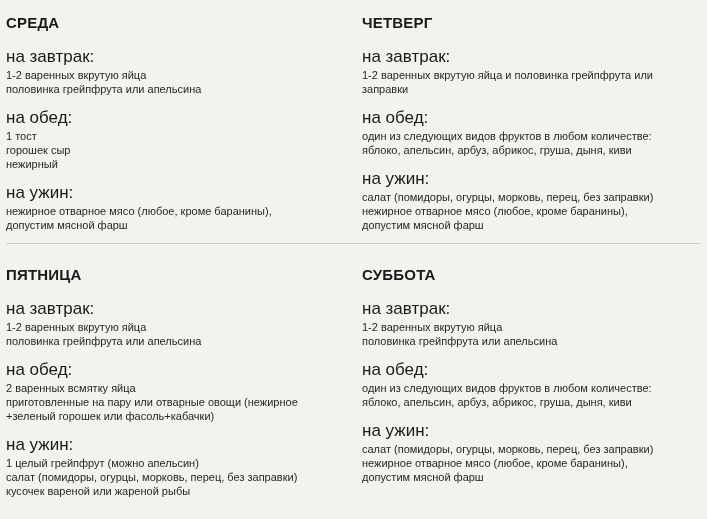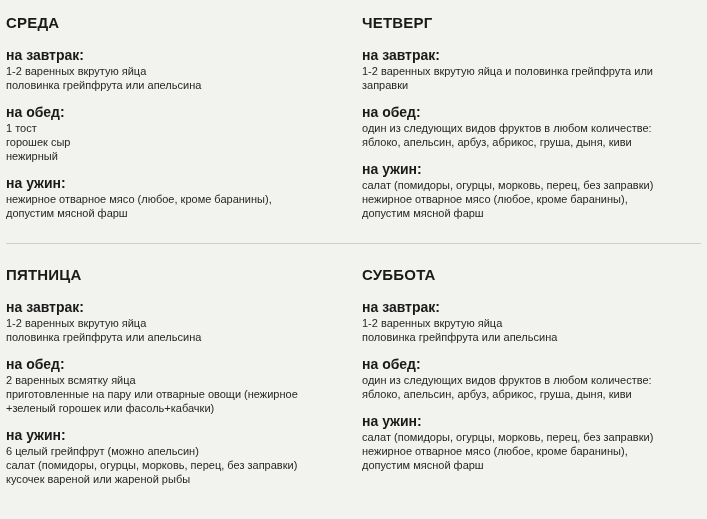--- a/index.html
+++ b/index.html
@@ -55,22 +55,22 @@
     font-weight: bold;
     letter-spacing: 0.2px;
     color: #1a1a1a;
     margin: 0 0 16px 0;
     padding-top: 14px;
   }
   .meal {
     margin-bottom: 12px;
   }
   .meal-label {
-    font-size: 14px;
-    font-weight: bold;
+    font-size: 17px;
+    font-weight: normal;
     color: #1a1a1a;
     margin-bottom: 1px;
   }
   .meal-line {
     font-size: 11px;
     line-height: 14px;
     color: #262626;
   }
 </style>
 </head>
@@ -134,21 +134,21 @@
           <div class="meal-line">половинка грейпфрута или апельсина</div>
         </div>
         <div class="meal">
           <div class="meal-label">на обед:</div>
           <div class="meal-line">2 варенных всмятку яйца</div>
           <div class="meal-line">приготовленные на пару или отварные овощи (нежирное</div>
           <div class="meal-line">+зеленый горошек или фасоль+кабачки)</div>
         </div>
         <div class="meal">
           <div class="meal-label">на ужин:</div>
-          <div class="meal-line">6 целый грейпфрут (можно апельсин)</div>
+          <div class="meal-line">1 целый грейпфрут (можно апельсин)</div>
           <div class="meal-line">салат (помидоры, огурцы, морковь, перец, без заправки)</div>
           <div class="meal-line">кусочек вареной или жареной рыбы</div>
         </div>
       </div>
 
       <div class="col col-right">
         <div class="day-title">СУББОТА</div>
         <div class="meal">
           <div class="meal-label">на завтрак:</div>
           <div class="meal-line">1-2 варенных вкрутую яйца</div>

